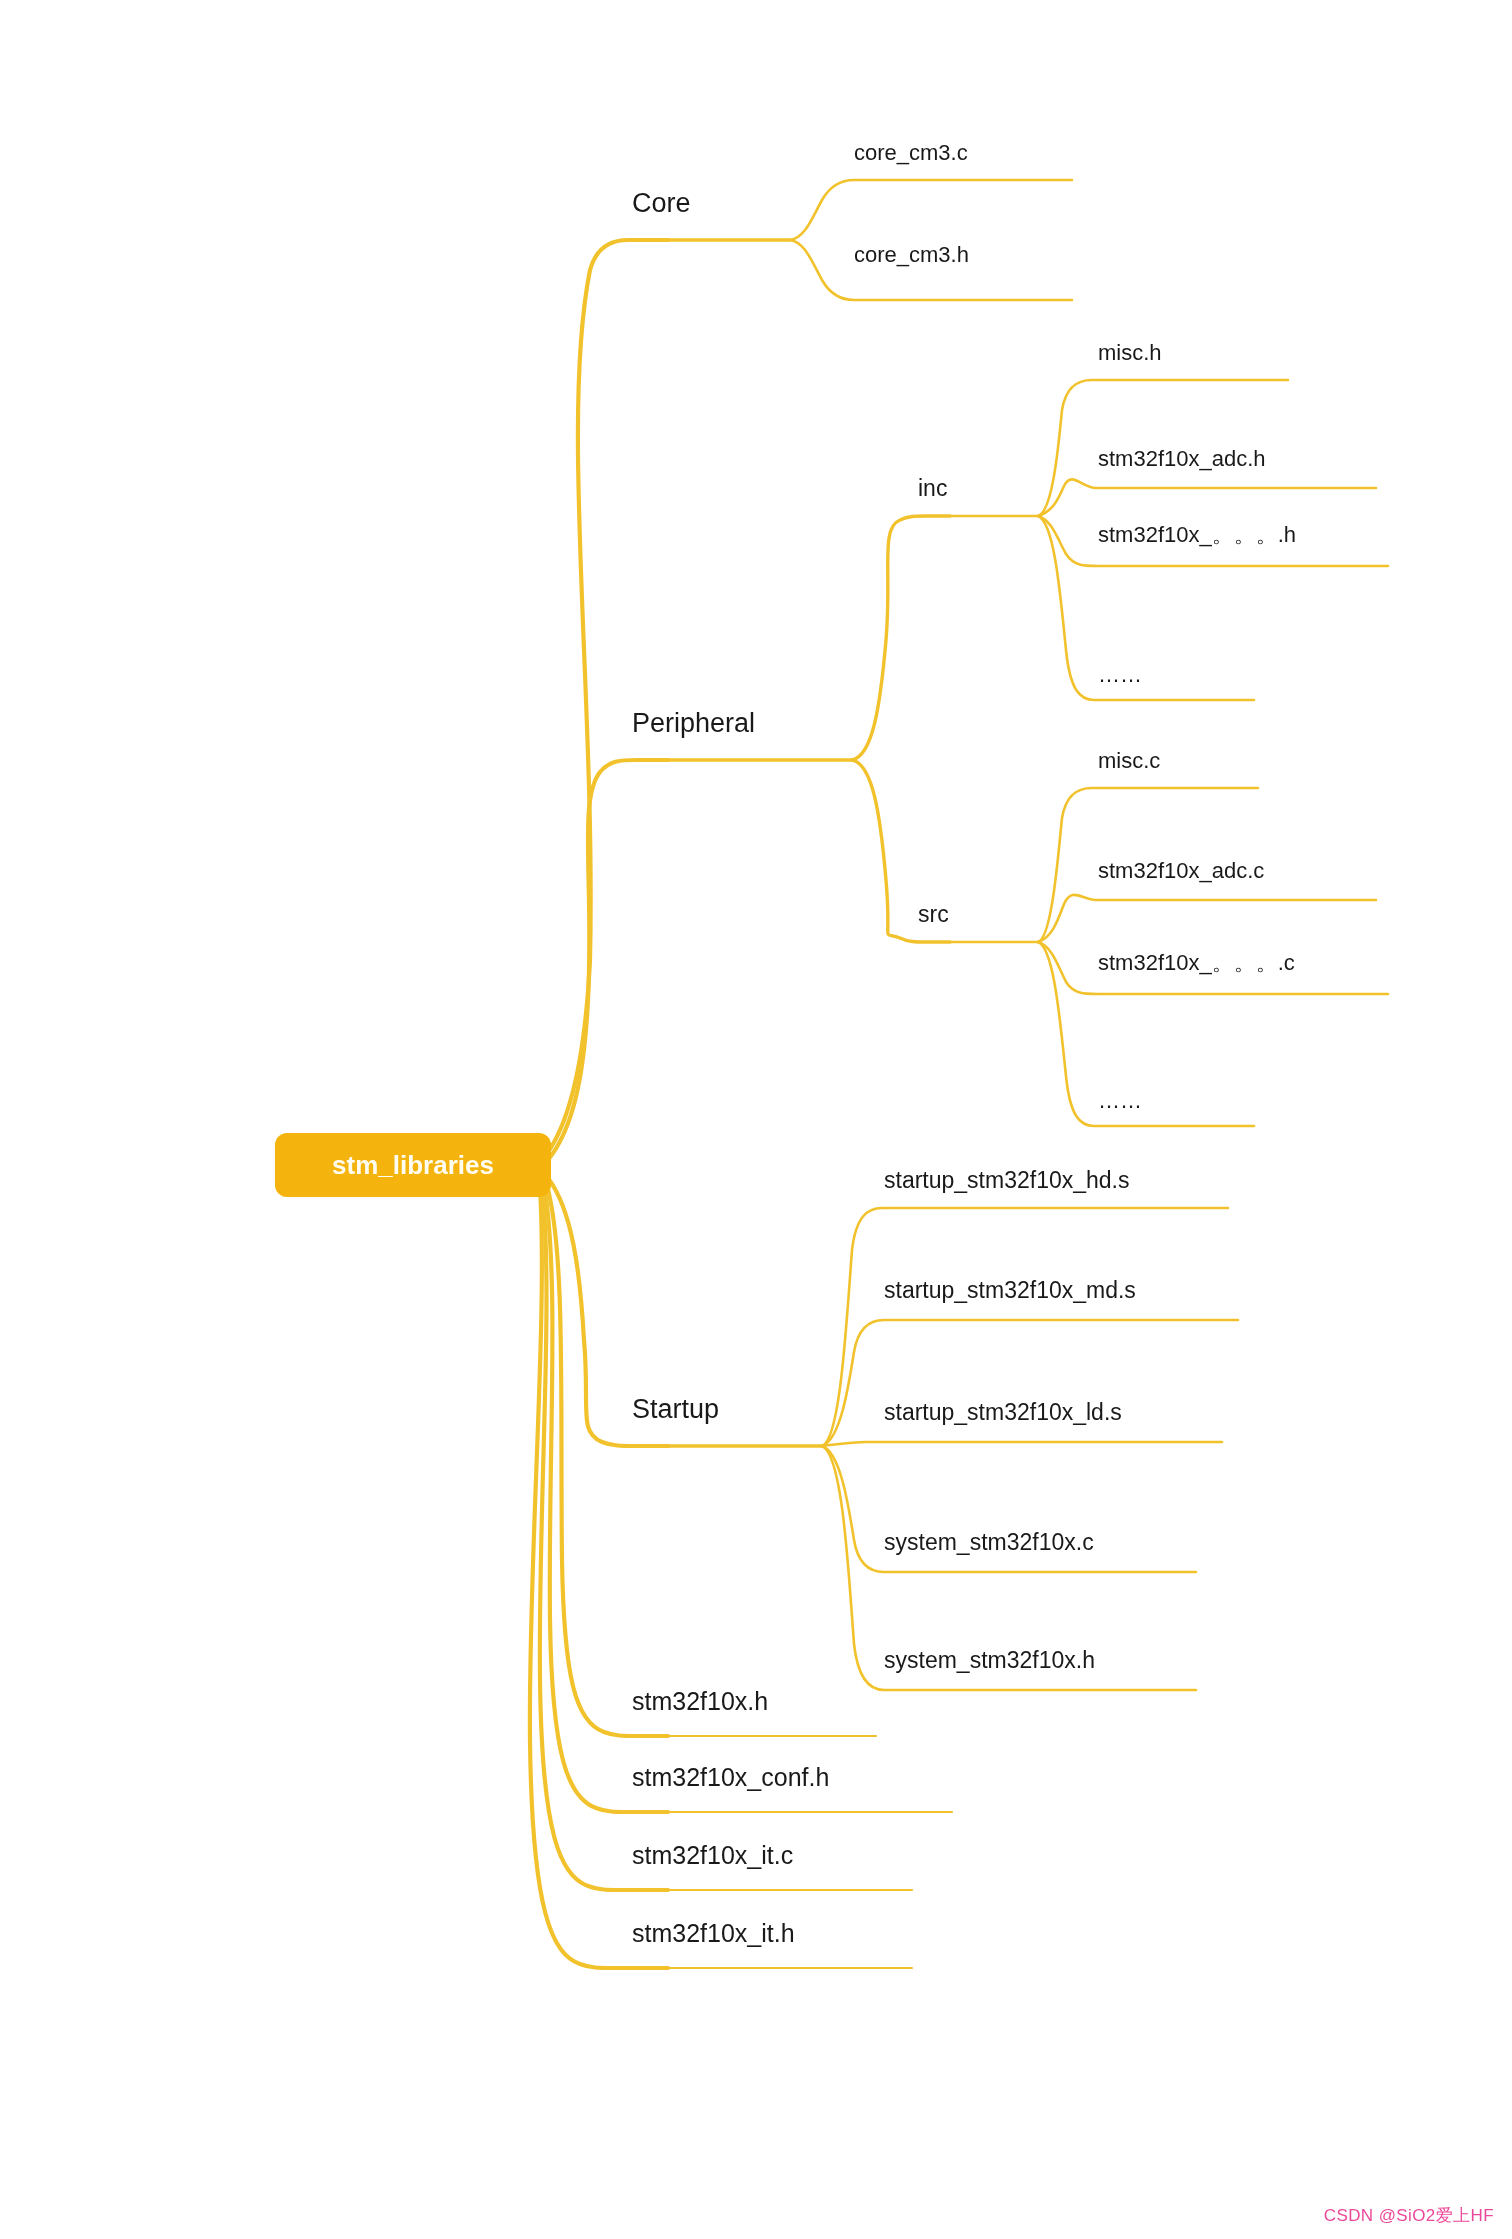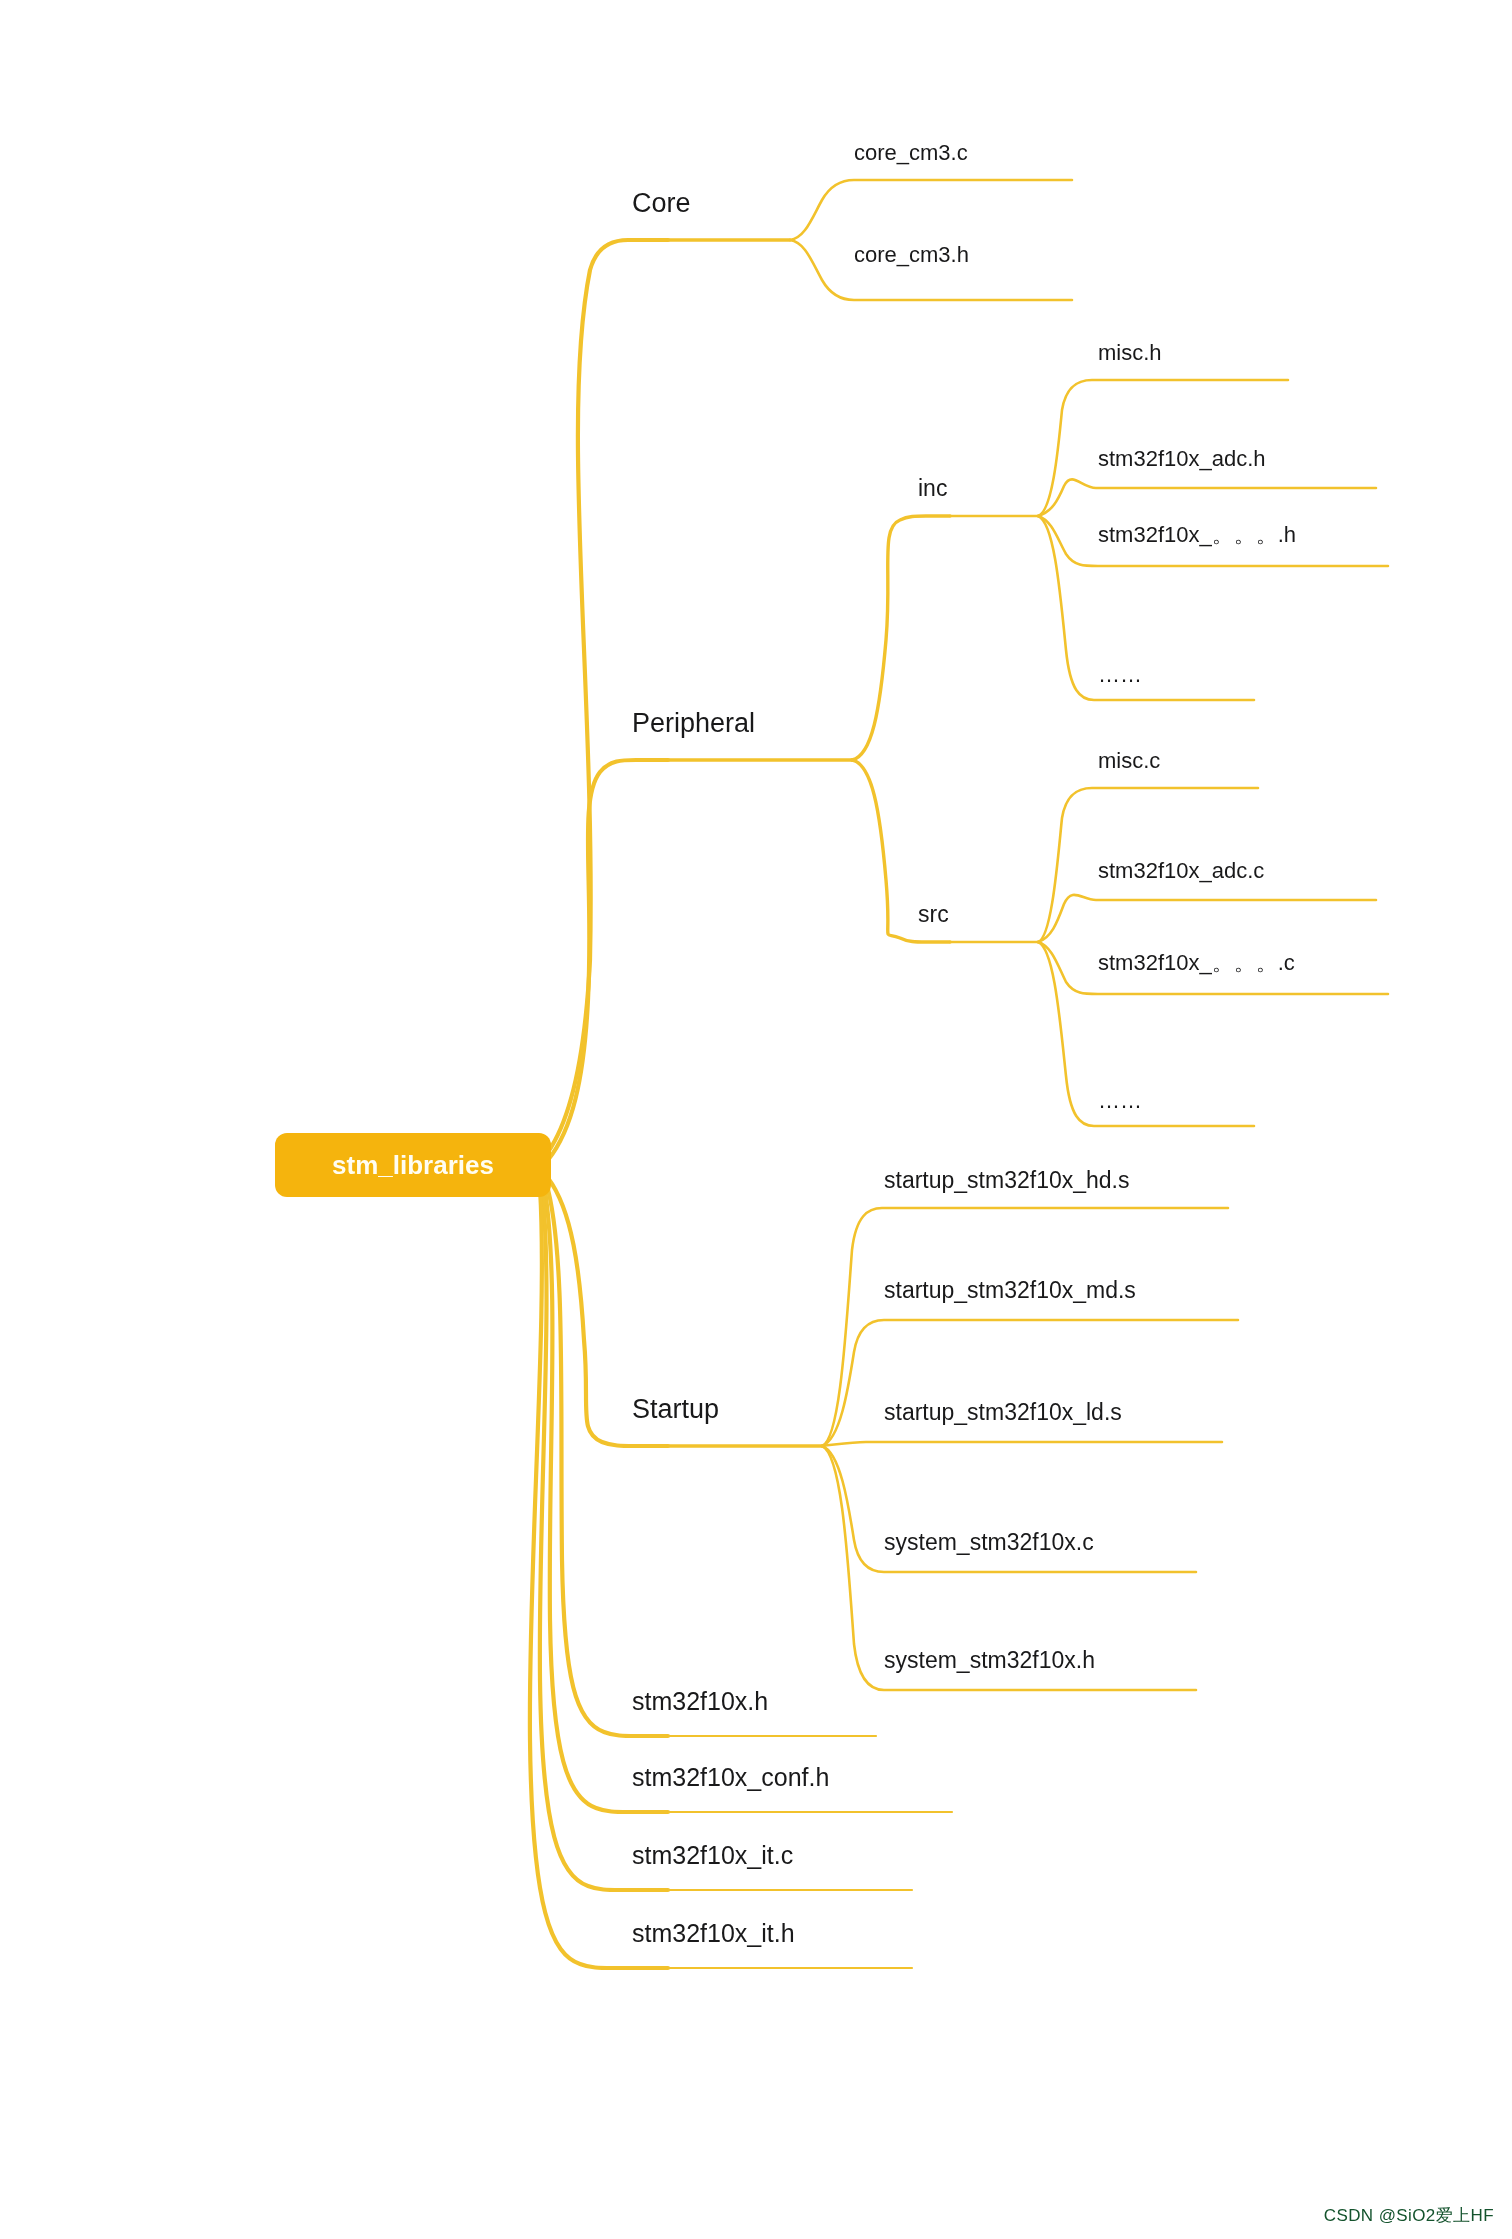--- a/index.html
+++ b/index.html
@@ -58,21 +58,21 @@
   .branch-trunk { stroke-width: 4.2; }
   .branch-main  { stroke-width: 3.4; }
   .branch-sub   { stroke-width: 2.6; }
   .branch-leaf  { stroke-width: 2.2; }
   .watermark {
     position: absolute;
     right: 18px;
     bottom: 12px;
     font-family: "Liberation Sans", "DejaVu Sans", sans-serif;
     font-size: 17px;
-    color: #14532d;
+    color: #ec4899;
     letter-spacing: 0.4px;
     white-space: nowrap;
   }
 </style>
 </head>
 <body>
 
 <div id="mindmap-root">
 
   <svg id="mindmap-svg" viewBox="0 0 1512 2239" xmlns="http://www.w3.org/2000/svg">

